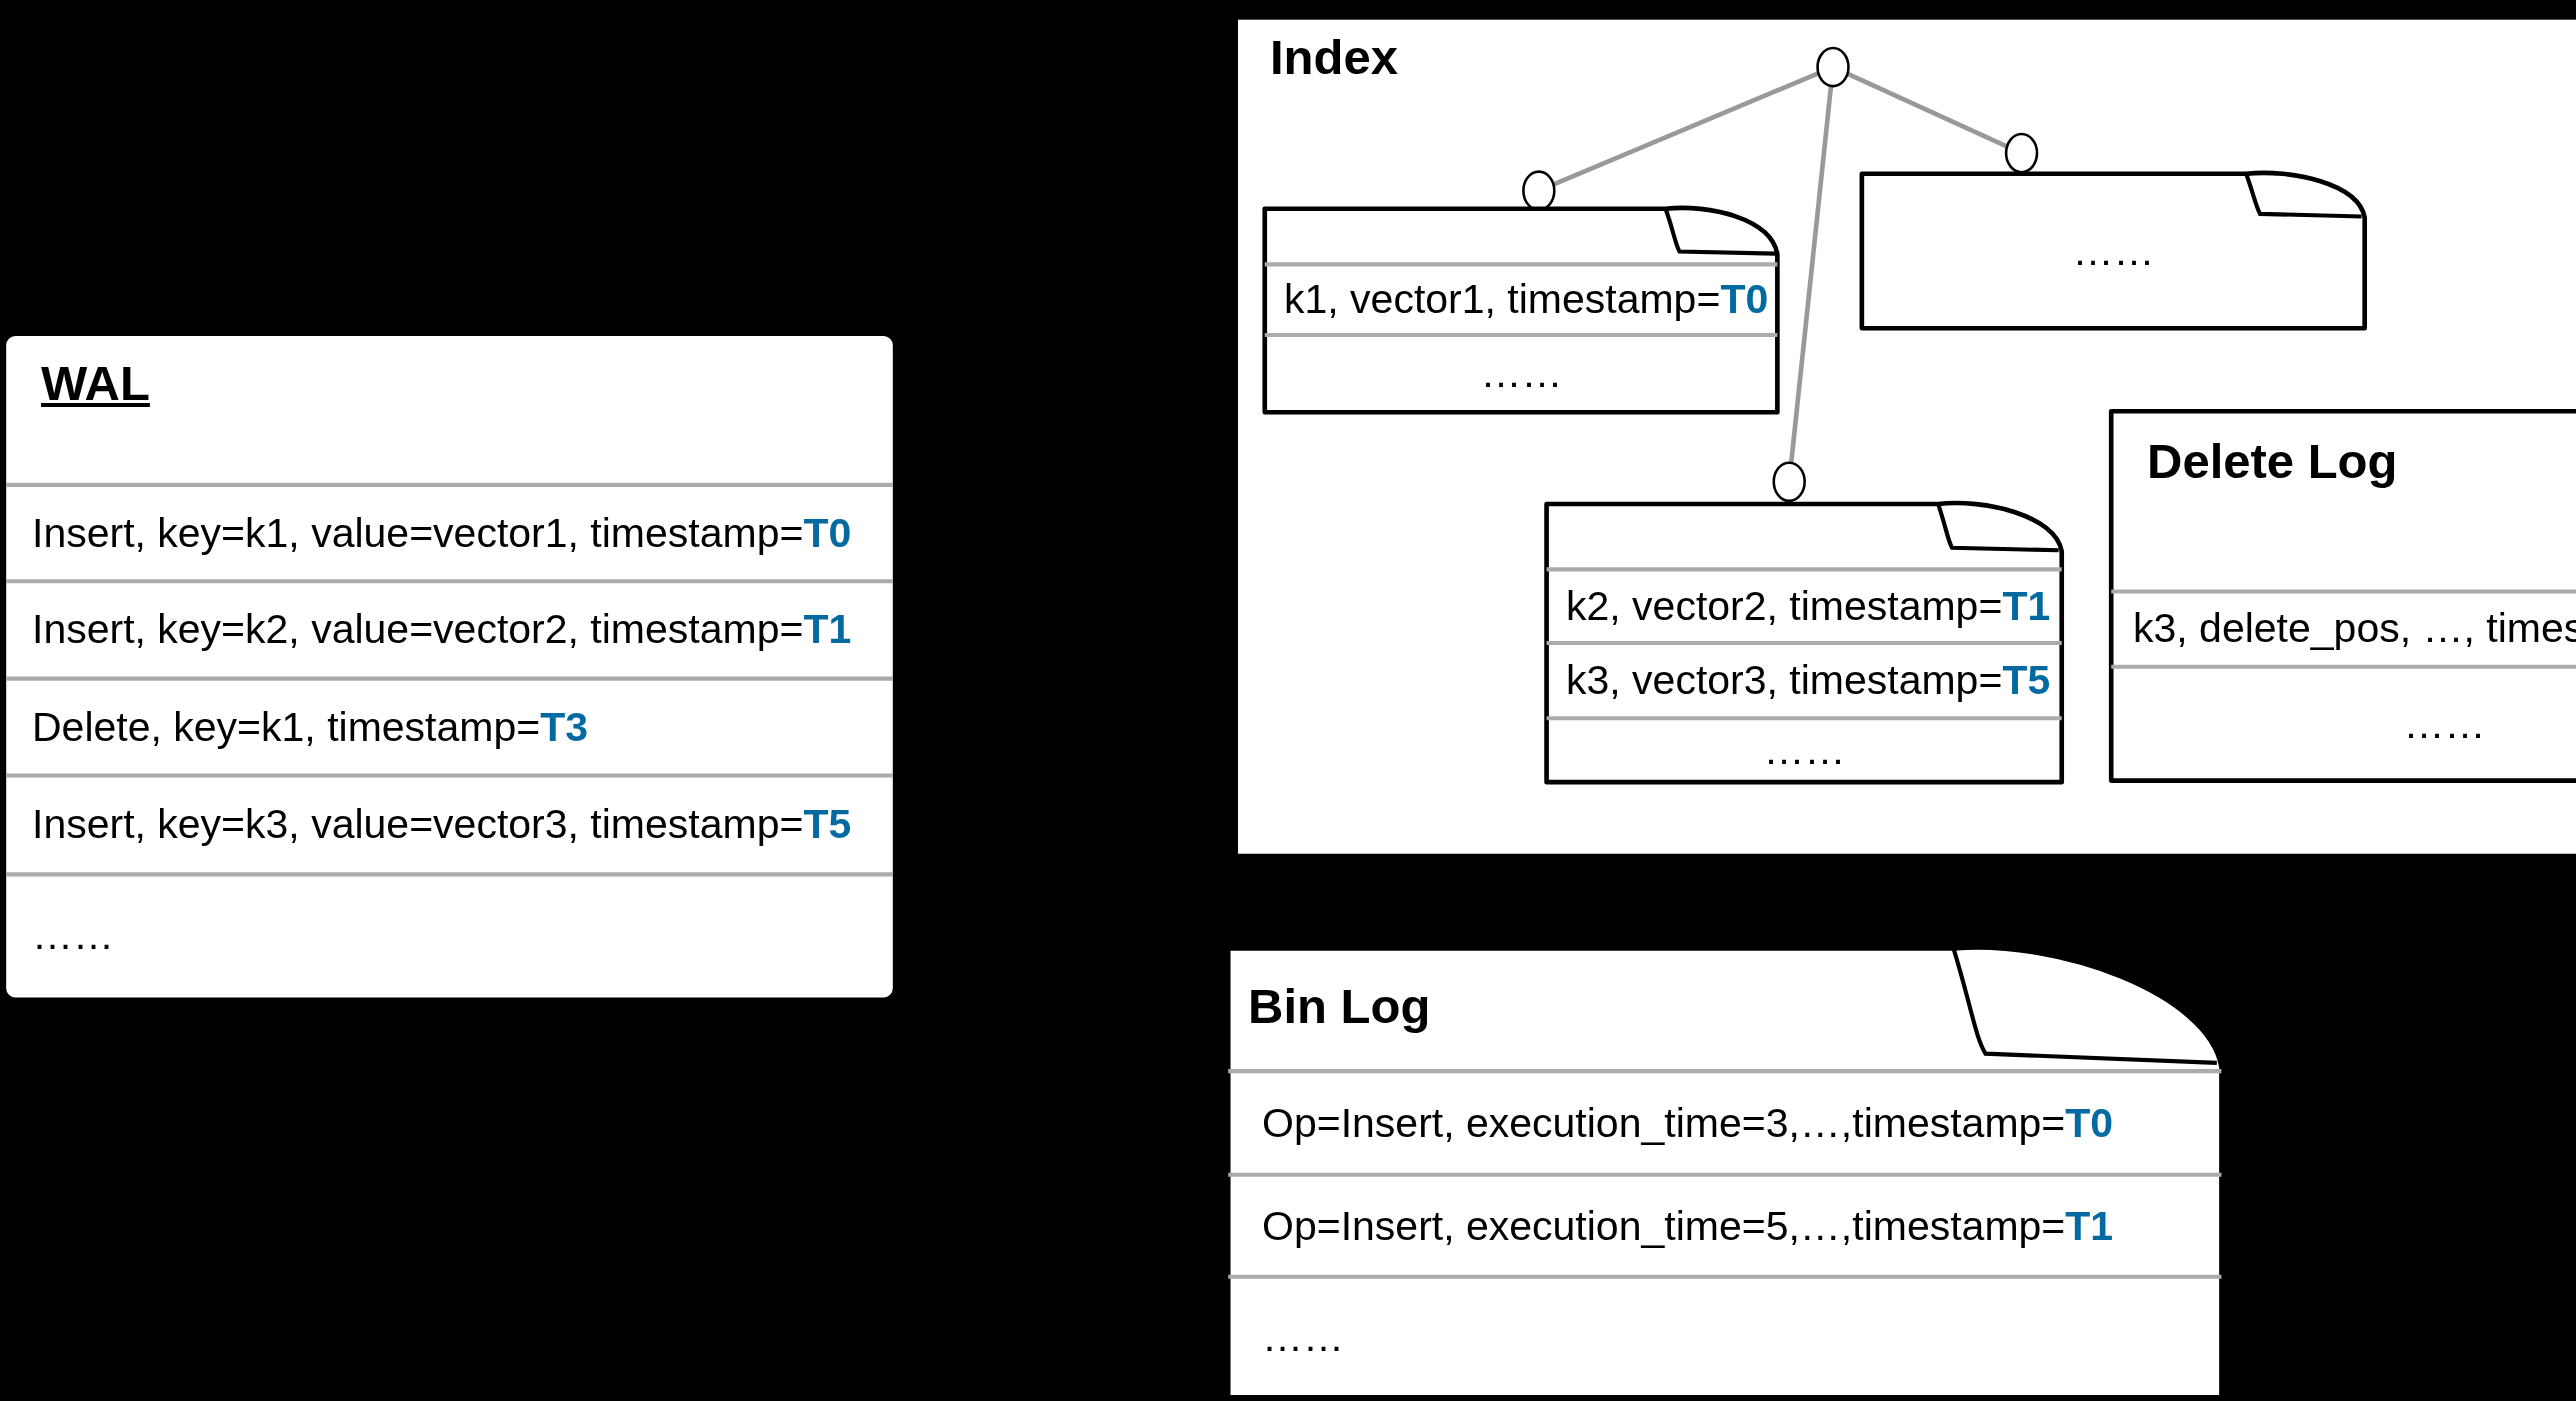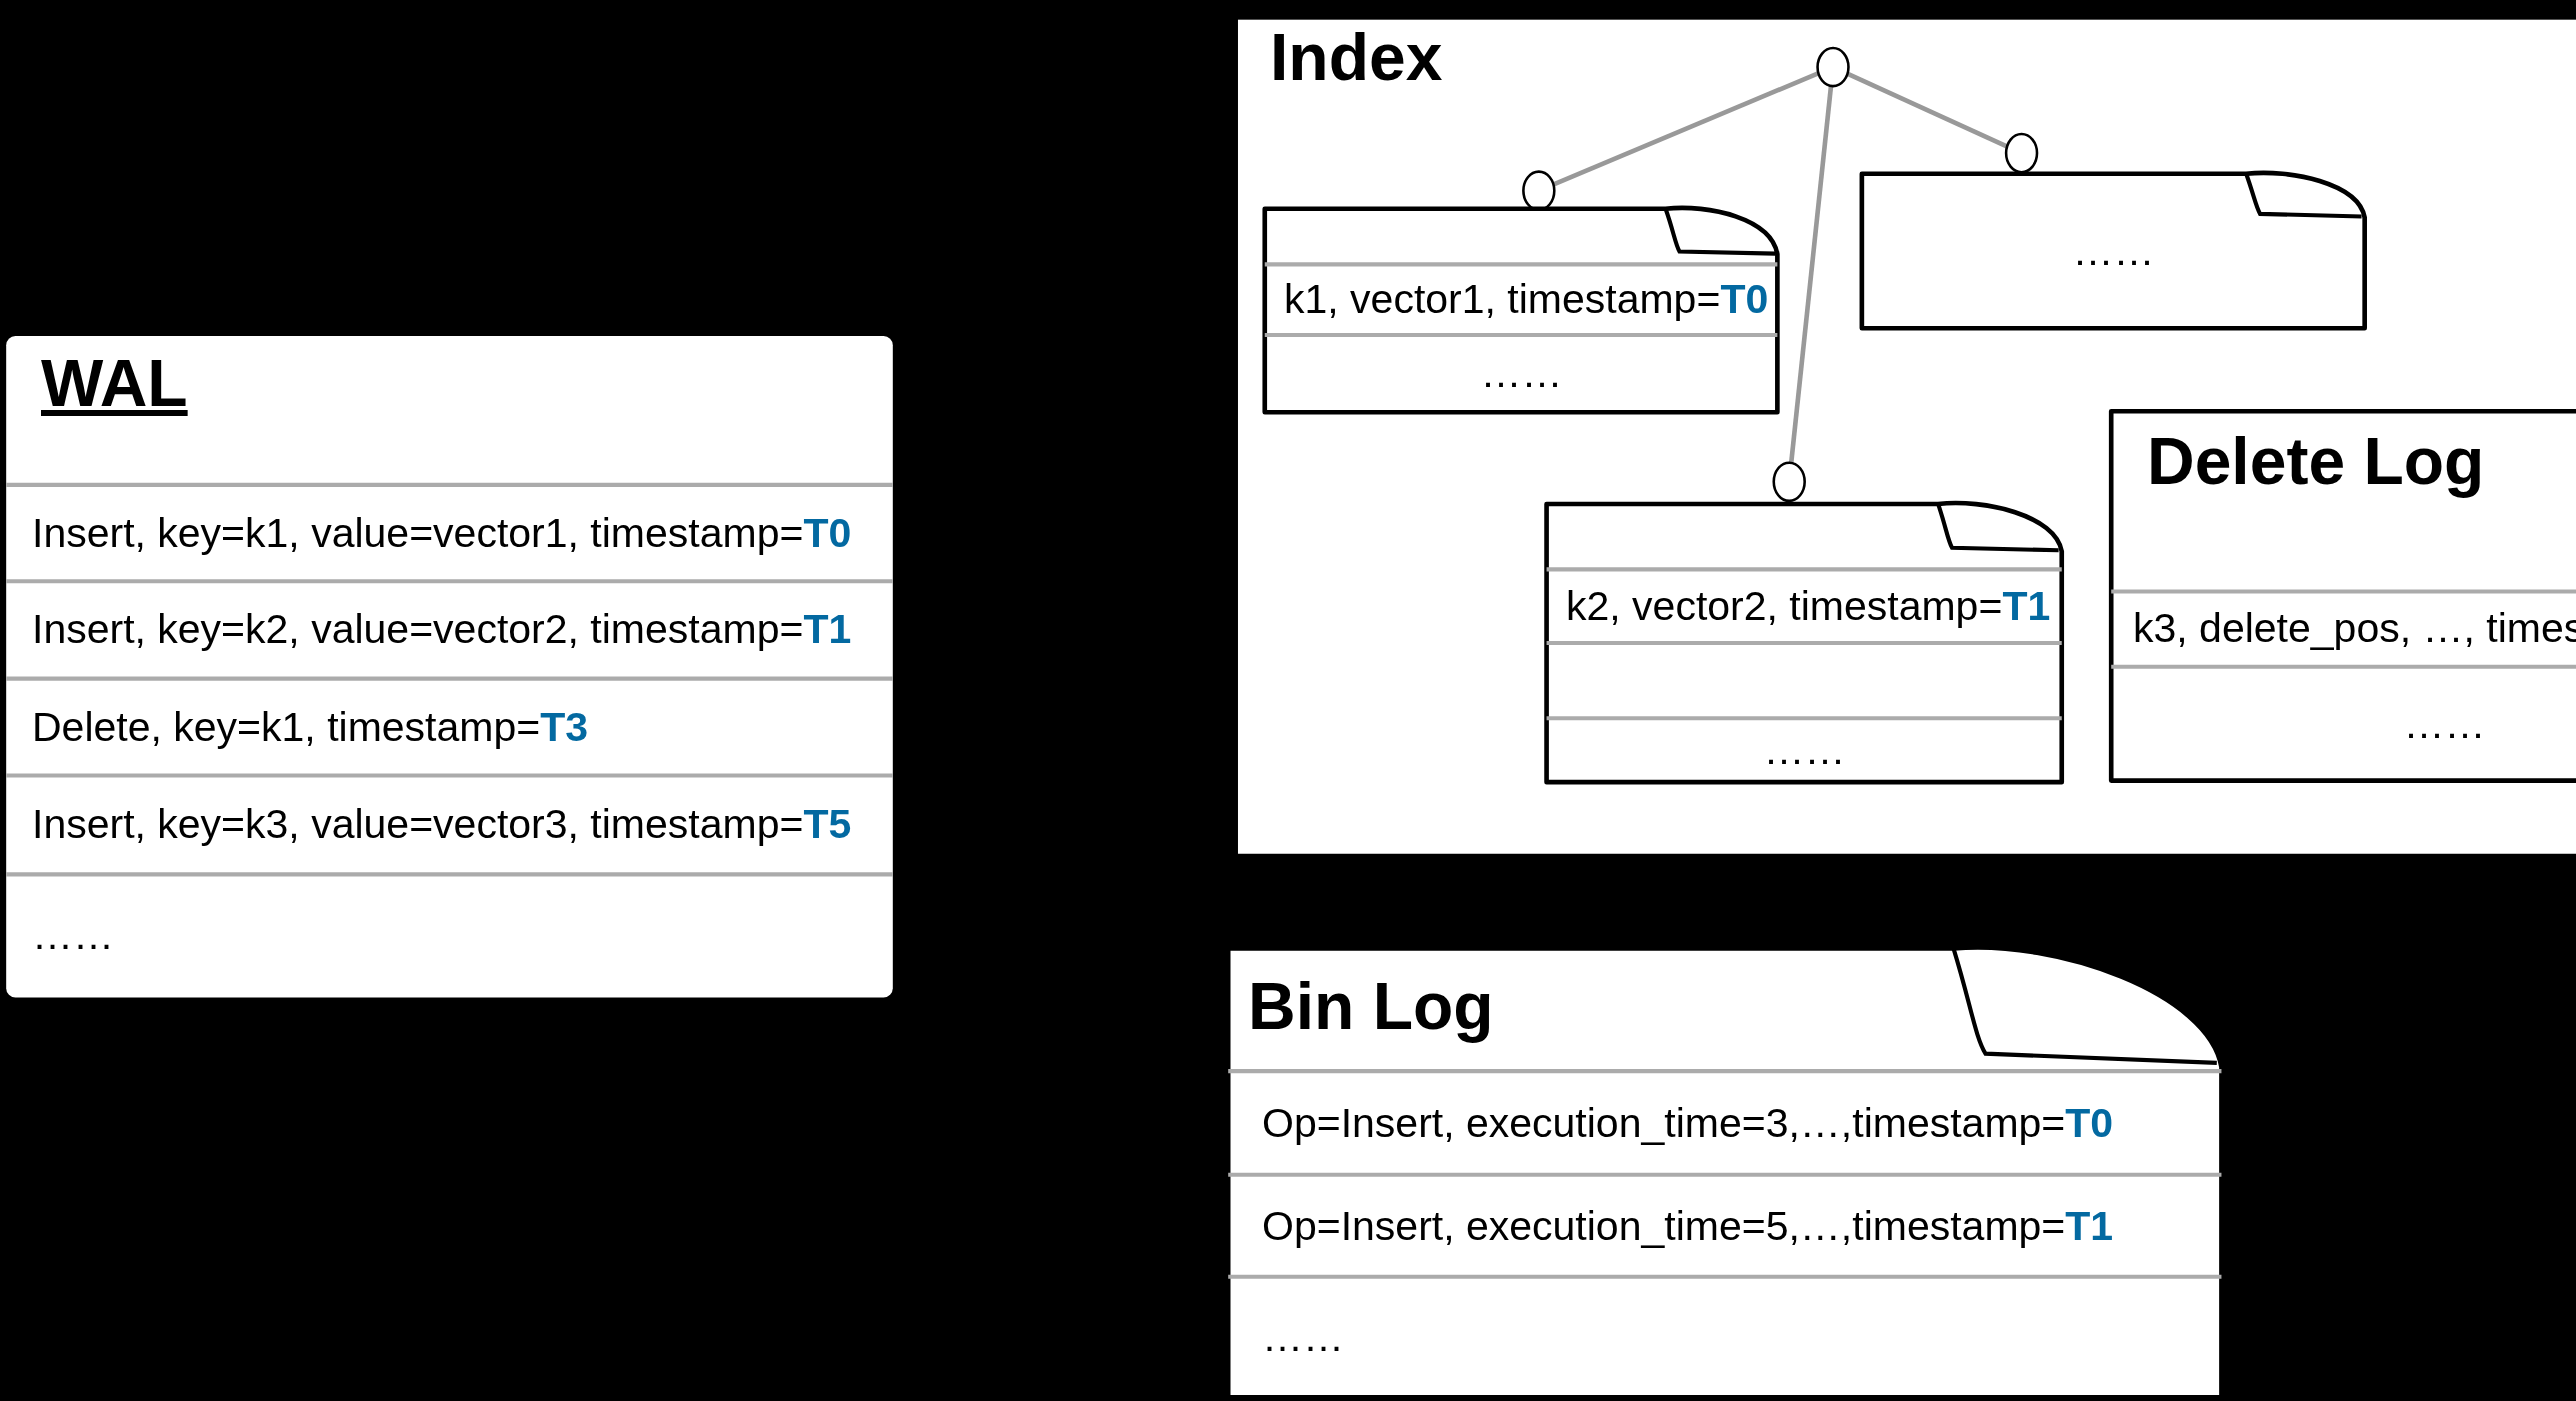--- a/index.html
+++ b/index.html
@@ -2,21 +2,21 @@
 <html style="font-size:8.2px"><head>
 <meta charset="utf-8">
 <style>
   html,body{margin:0;padding:0;background:#000;}
   .canvas{
     position:relative;width:2817px;height:1402px;background:#000;
     overflow:hidden;font-family:"Liberation Sans",sans-serif;color:#000;
   }
   .canvas svg{position:absolute;left:0;top:0;}
   .t{position:absolute;white-space:nowrap;}
-  .title{font-size:66px;font-weight:700;line-height:67px;}
+  .title{font-size:49px;font-weight:700;line-height:67px;}
   .row{font-size:41px;font-weight:400;}
   .center{text-align:center;}
   .ts{color:#0369a1;font-weight:700;}
 </style>
 </head>
 <body>
 
 <div class="canvas">
 
   <svg width="2817" height="1402" viewBox="0 0 5468 2721">
@@ -102,20 +102,23 @@
   <div class="t row" style="left:1284px;top:264px;width:484px;height:71px;line-height:71px;">
     <span>k1, vector1, timestamp=</span><span class="ts">T0</span>
   </div>
   <div class="t row center" style="left:1265px;top:335px;width:513px;height:77px;line-height:77px;">
     <span>……</span>
   </div>
 
   <div class="t row" style="left:1566px;top:569px;width:489px;height:74px;line-height:74px;">
     <span>k2, vector2, timestamp=</span><span class="ts">T1</span>
   </div>
+  <div class="t row" style="left:1566px;top:643px;width:489px;height:75px;line-height:75px;">
+    <span>k3, vector3, timestamp=</span><span class="ts">T5</span>
+  </div>
   <div class="t row center" style="left:1547px;top:718px;width:515px;height:64px;line-height:64px;">
     <span>……</span>
   </div>
 
   <div class="t row center" style="left:1862px;top:174px;width:503px;height:155px;line-height:155px;">
     <span>……</span>
   </div>
 
   <div class="t title" style="left:2147px;top:428px;">Delete Log</div>
   <div class="t row" style="left:2133px;top:591px;width:639px;height:75px;line-height:75px;">

